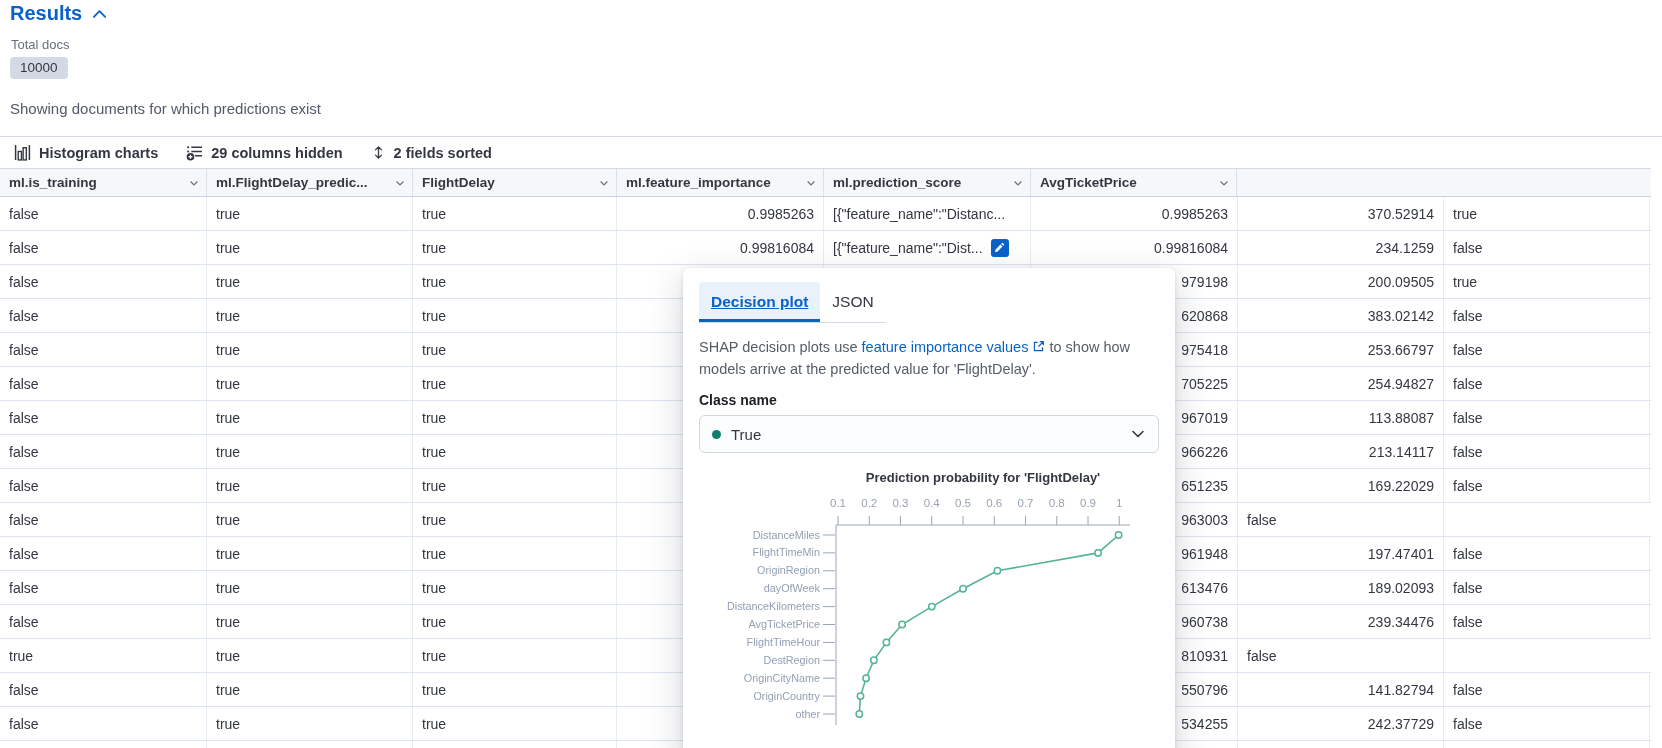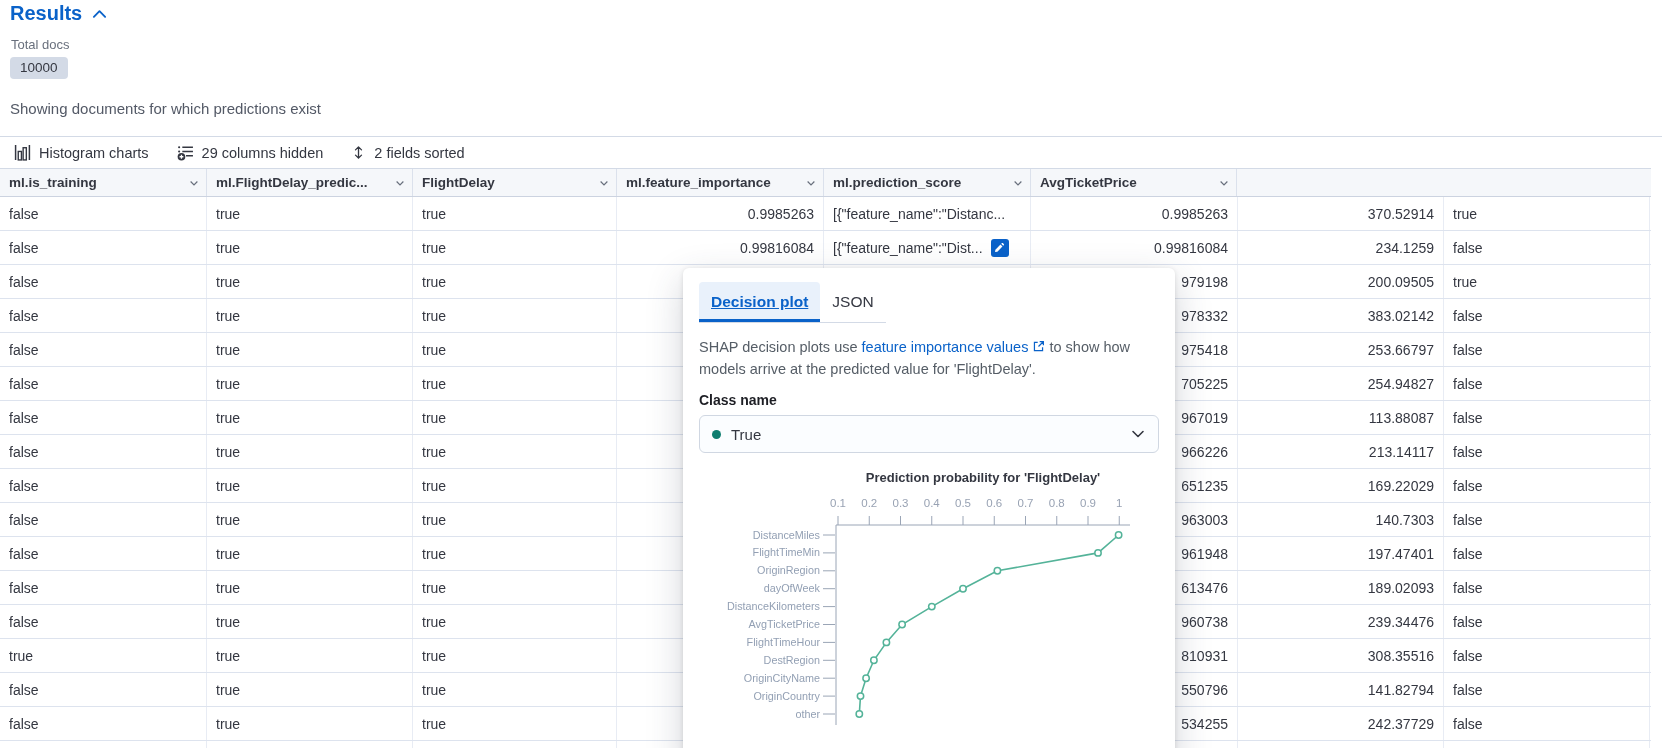--- a/index.html
+++ b/index.html
@@ -23,22 +23,22 @@
   .results-title{font-size:20px;font-weight:600;color:var(--blue)}
   .total-docs-label{position:absolute;left:11px;top:37px;font-size:13px;color:var(--gray)}
   .badge{position:absolute;left:10px;top:57px;background:#d3dae6;color:var(--text);
          font-size:13.5px;font-weight:500;padding:3px 10px;border-radius:4px;line-height:16px}
   .subtitle{position:absolute;left:10px;top:100px;font-size:15px;color:#535966}
   
   .toolbar{position:absolute;left:0;top:136px;width:1662px;height:32px;
            border-top:1px solid var(--border);display:flex;align-items:center;
            padding-left:14px;gap:28px}
   .tool-btn{display:flex;align-items:center;gap:8px;font-size:14.5px;color:var(--text);cursor:pointer}
-  .tool-btn .lbl-normal{font-weight:400}
-  .tool-btn .lbl-bold{font-weight:400}
+  .tool-btn .lbl-normal{font-weight:700}
+  .tool-btn .lbl-bold{font-weight:700}
   
   #grid{position:absolute;left:0;top:168px;width:1651px}
   .tr{display:flex;width:1651px}
   .thead{background:#f5f7fa;border-top:1px solid var(--border);border-bottom:1px solid #ccd3e0;height:29px}
   .th{display:flex;align-items:center;justify-content:space-between;
       padding:0 6px 0 9px;border-right:1px solid #dbe1ec;
       font-size:13.5px;font-weight:700;white-space:nowrap;overflow:hidden}
   .tr.body{height:34px;border-bottom:1px solid var(--rowline)}
   .td{display:flex;align-items:center;padding:0 9px;border-right:1px solid var(--colline);
       font-size:14px;white-space:nowrap;overflow:hidden}
@@ -238,21 +238,21 @@
       <div class="td" style="width:204px">
         <span>true</span>
       </div>
       <div class="td num" style="width:207px">
         <span></span>
       </div>
       <div class="td" style="width:207px">
         <span></span>
       </div>
       <div class="td num" style="width:207px">
-        <span>978332</span>
+        <span>620868</span>
       </div>
       <div class="td num" style="width:206px">
         <span>383.02142</span>
       </div>
       <div class="td" style="width:206px">
         <span>false</span>
       </div>
     </div>
     <div class="tr body">
       <div class="td" style="width:207px">
@@ -396,23 +396,20 @@
       </div>
       <div class="td num" style="width:207px">
         <span></span>
       </div>
       <div class="td" style="width:207px">
         <span></span>
       </div>
       <div class="td num" style="width:207px">
         <span>963003</span>
       </div>
-      <div class="td num" style="width:206px">
-        <span>140.7303</span>
-      </div>
       <div class="td" style="width:206px">
         <span>false</span>
       </div>
     </div>
     <div class="tr body">
       <div class="td" style="width:207px">
         <span>false</span>
       </div>
       <div class="td" style="width:206px">
         <span>true</span>
@@ -499,23 +496,20 @@
         <span>true</span>
       </div>
       <div class="td num" style="width:207px">
         <span></span>
       </div>
       <div class="td" style="width:207px">
         <span></span>
       </div>
       <div class="td num" style="width:207px">
         <span>810931</span>
-      </div>
-      <div class="td num" style="width:206px">
-        <span>308.35516</span>
       </div>
       <div class="td" style="width:206px">
         <span>false</span>
       </div>
     </div>
     <div class="tr body">
       <div class="td" style="width:207px">
         <span>false</span>
       </div>
       <div class="td" style="width:206px">

